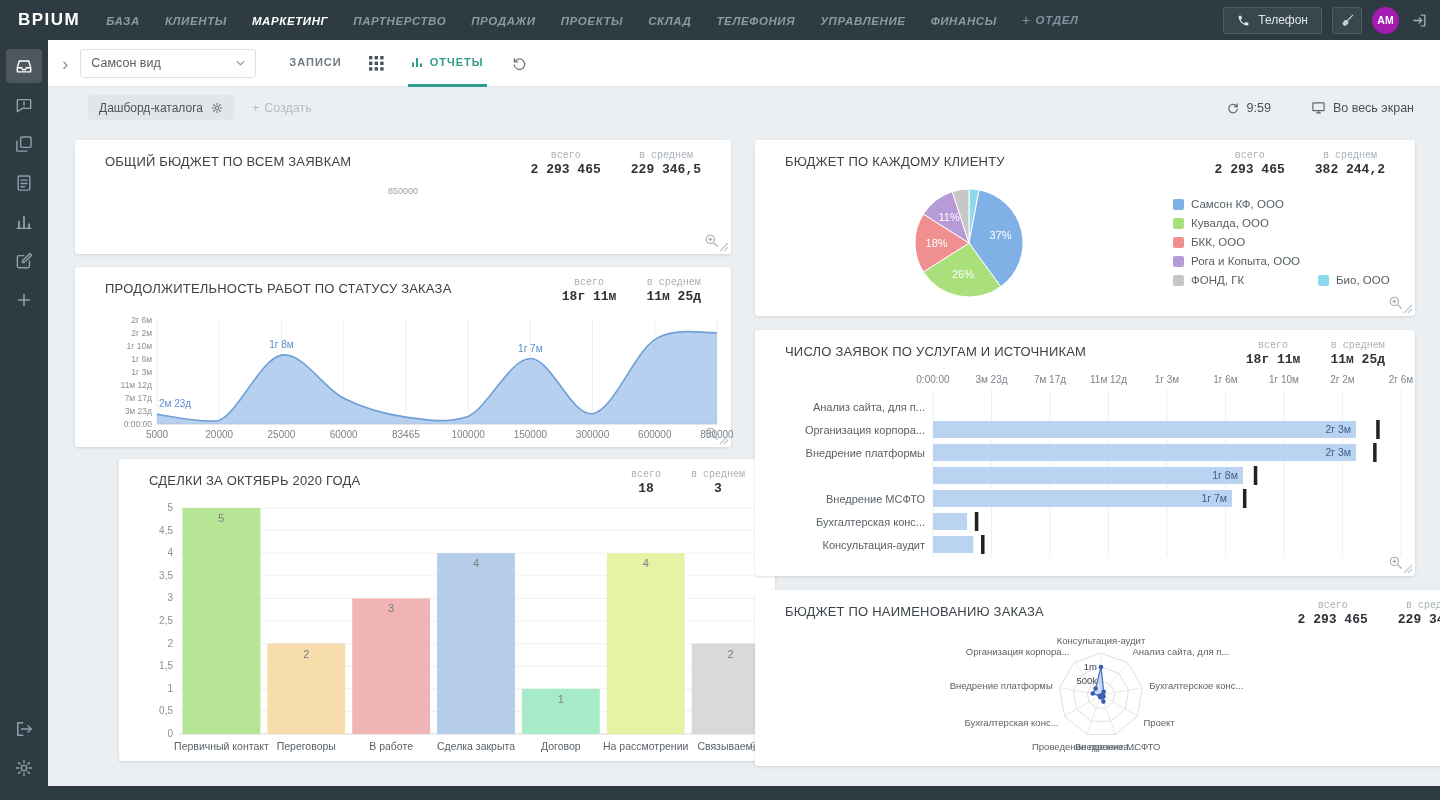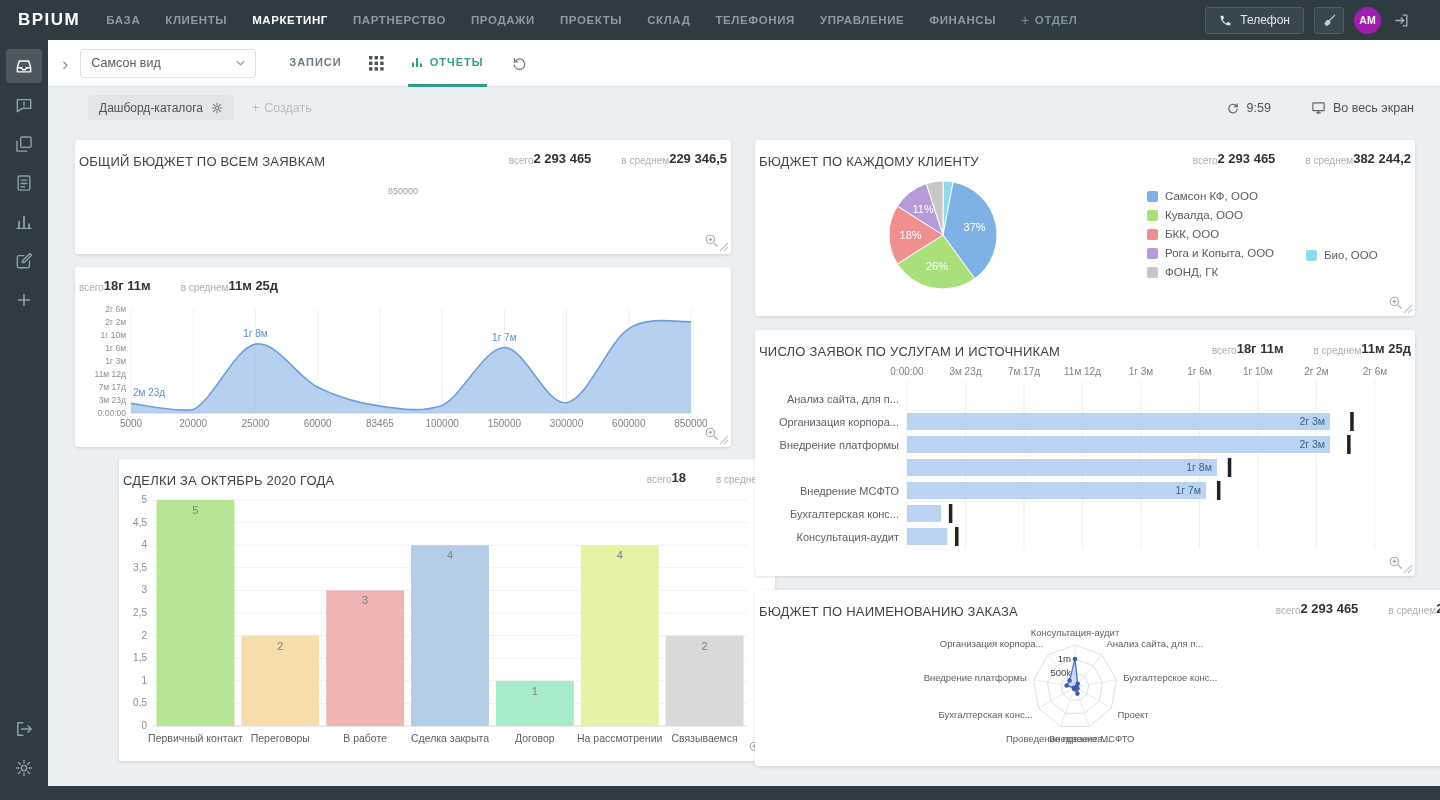--- a/index.html
+++ b/index.html
@@ -9,26 +9,26 @@
     background:#2e3b42;
     font-family:"Liberation Sans","DejaVu Sans",sans-serif;
     -webkit-font-smoothing:antialiased;
   }
   svg { display:block; }
   .chart-slot svg text { font-family:"Liberation Sans","DejaVu Sans",sans-serif; }
 
   
   .topbar { position:absolute; top:0; left:0; right:0; height:40px; background:#2e3b42; display:flex; align-items:center; z-index:5; }
   .brand { color:#fff; font-weight:700; font-size:17px; letter-spacing:1.5px; padding:0 26px 0 18px; cursor:pointer; }
-  .topnav { display:flex; align-items:center; gap:25px; flex:1; }
+  .topnav { display:flex; align-items:flex-end; gap:25px; flex:1;font-style:italic; }
   .nav-item { color:#8c9aa3; font-size:11.5px; font-weight:600; letter-spacing:.6px; cursor:pointer; text-decoration:none; white-space:nowrap; }
   .nav-item.active { color:#ffffff; }
   .nav-add { display:flex; align-items:center; gap:5px; color:#7f929c; }
   .nav-add .plus-glyph { font-size:14px; font-weight:400; line-height:1; }
-  .topbar-right { display:flex; align-items:center; gap:10px; padding-right:28px; }
+  .topbar-right { display:flex; align-items:center; gap:10px; padding-right:10px; }
   .phone-btn { display:flex; align-items:center; gap:8px; background:#38464e; border:1px solid #4d5c65; border-radius:3px; color:#dfe7ec; font-size:12px; height:27px; padding:0 13px; cursor:pointer; font-family:inherit; }
   .tool-btn { width:30px; height:27px; background:#38464e; border:1px solid #4d5c65; border-radius:3px; display:flex; align-items:center; justify-content:center; color:#c3ced5; cursor:pointer; }
   .avatar { width:27px; height:27px; border-radius:50%; background:#a21caf; color:#fff; font-size:10.5px; font-weight:700; display:flex; align-items:center; justify-content:center; cursor:pointer; }
   .logout-btn { background:none; border:none; padding:2px; color:#9fb0ba; cursor:pointer; }
 
   
   .sidebar { position:absolute; top:40px; left:0; bottom:0; width:48px; background:#2e3b42; display:flex; flex-direction:column; align-items:center; padding:9px 0 10px; z-index:5; }
   .side-icon { width:36px; height:34px; border-radius:4px; display:flex; align-items:center; justify-content:center; color:#8fa0aa; margin-bottom:5px; cursor:pointer; }
   .side-icon.active { background:rgba(255,255,255,.15); color:#fff; }
   .side-spacer { margin-top:auto; }
@@ -48,44 +48,44 @@
   .chip { height:25px; background:#e2e6e9; border-radius:3px; display:flex; align-items:center; gap:8px; padding:0 11px; font-size:12px; color:#4a5258; cursor:pointer; }
   .chip svg { color:#6b767d; }
   .create-btn { margin-left:18px; color:#b4bdc3; font-size:12.5px; display:flex; gap:5px; align-items:center; cursor:pointer; }
   .toolbar-right { margin-left:auto; display:flex; align-items:center; gap:40px; color:#4a5258; font-size:12.5px; }
   .tb-item { display:flex; align-items:center; gap:7px; cursor:pointer; }
   .tb-item svg { color:#5a646b; }
 
   .dash { position:relative; flex:1; }
 
   
-  .card { position:absolute; background:#fff; border-radius:3px; box-shadow:0 1px 3px rgba(40,50,60,.14); padding:10px 4px; }
+  .card { position:absolute; background:#fff; border-radius:3px; box-shadow:0 1px 3px rgba(40,50,60,.14); padding:10px 30px; }
   .card1 { left:27px;  top:12px;  width:656px; height:114px; }
   .card2 { left:27px;  top:139px; width:656px; height:180px; }
   .card3 { left:27px;  top:331px; width:656px; height:302px;margin-left:44px; }
   .card4 { left:707px; top:12px;  width:660px; height:176px; }
   .card5 { left:707px; top:202px; width:660px; height:246px; }
   .card6 { left:707px; top:462px; width:743px; height:176px; }
 
   .card-head { display:flex; justify-content:space-between; align-items:flex-start; }
   .card-title { margin:4px 0 0; font-size:13px; font-weight:400; color:#3c4348; letter-spacing:.2px; }
   .stats { display:flex; gap:30px; }
-  .stat { display:flex; flex-direction:row; align-items:flex-end; }
+  .stat { display:flex; flex-direction:column; align-items:center;font-family:Liberation Mono, monospace; }
   .stat-label { font-size:10px; color:#a9b1b7; }
   .stat-value { font-size:13px; font-weight:700; color:#2e3338; margin-top:1px; white-space:nowrap; }
 
   .kpi { position:absolute; left:0; right:0; top:44px; text-align:center; }
   .kpi-value { font-size:26px; color:#2e3338; }
   .kpi-sub { font-size:9px; color:#9aa1a6; margin-top:2px; }
 
   .chart-slot { margin-top:2px; }
   .hbar-slot { margin-top:6px; }
 
   .pie-row { display:flex; align-items:center; padding-left:120px; gap:140px; }
-  .legend { display:flex; gap:32px; align-items:center; font-size:11.5px; color:#555e64; }
+  .legend { display:flex; gap:18px; align-items:flex-end; font-size:11.5px; color:#555e64; }
   .leg-col { display:flex; flex-direction:column; gap:7px; }
   .leg-col.second { padding-top:42px; }
   .leg-item { display:flex; align-items:center; gap:7px; white-space:nowrap; }
   .leg-swatch { width:11px; height:11px; border-radius:2px; flex:0 0 auto; }
 
   .zoom-btn { position:absolute; right:12px; bottom:6px; background:none; border:none; padding:0; cursor:pointer; color:#a6adb3; }
   .resize-corner { position:absolute; right:2px; bottom:2px; color:#c3c9cd; }
 </style>
 </head>
 <body>
@@ -298,20 +298,21 @@
       <span class="resize-corner">
           <svg width="10" height="10" viewBox="0 0 10 10" stroke="currentColor" stroke-width="1.2">
             <path d="M1 9L9 1"></path>
             <path d="M5 9L9 5"></path>
           </svg>
         </span>
     </section>
 
     <section class="card card2">
       <header class="card-head">
+        <h2 class="card-title">ПРОДОЛЖИТЕЛЬНОСТЬ РАБОТ ПО СТАТУСУ ЗАКАЗА</h2>
         <div class="stats">
           <div class="stat">
               <span class="stat-label">всего</span>
               <span class="stat-value">18г 11м</span>
             </div>
           <div class="stat">
               <span class="stat-label">в среднем</span>
               <span class="stat-value">11м 25д</span>
             </div>
         </div>

